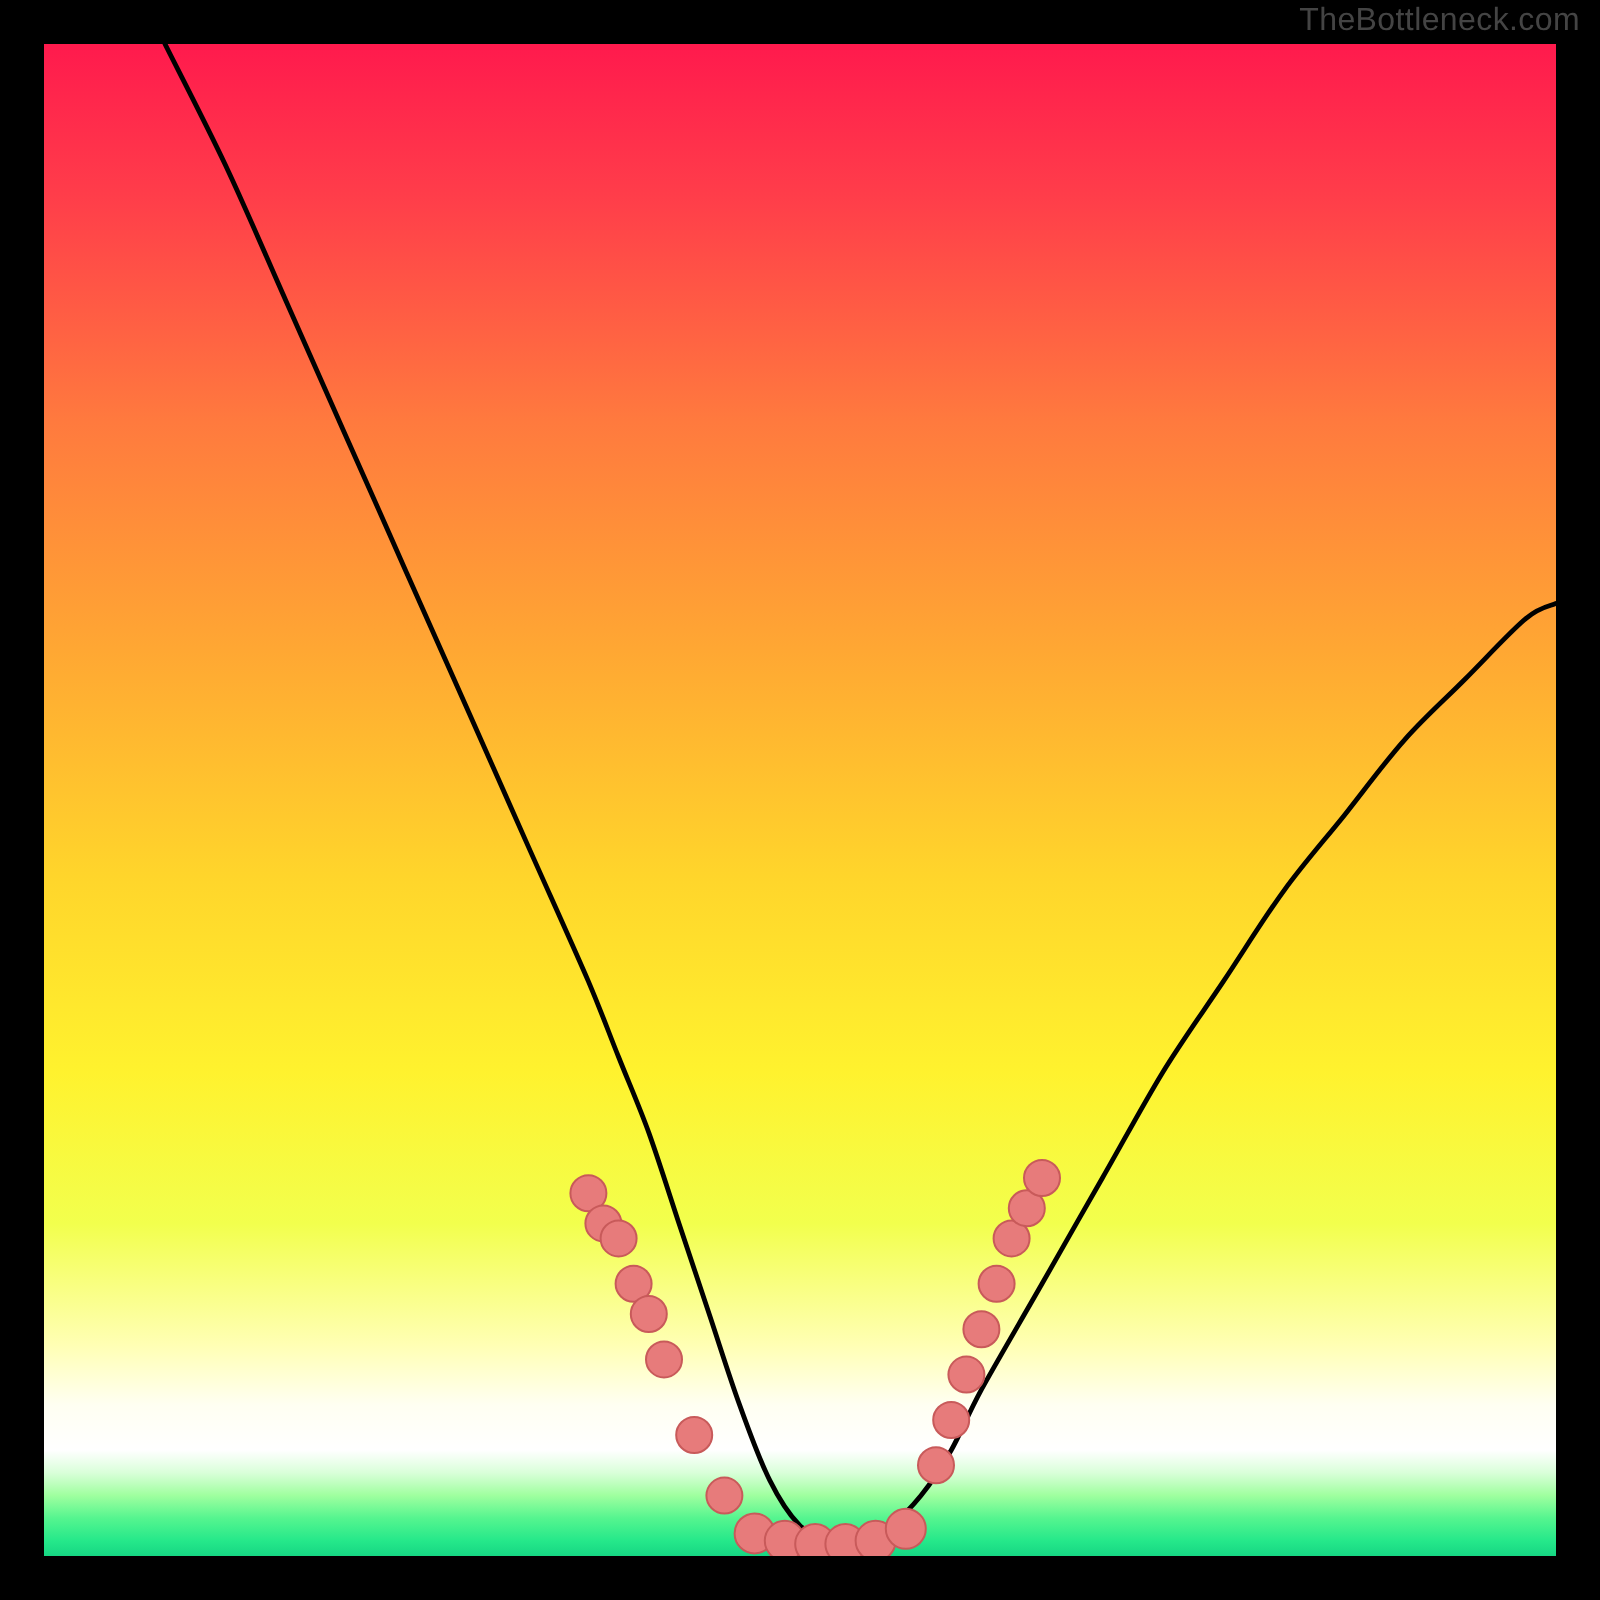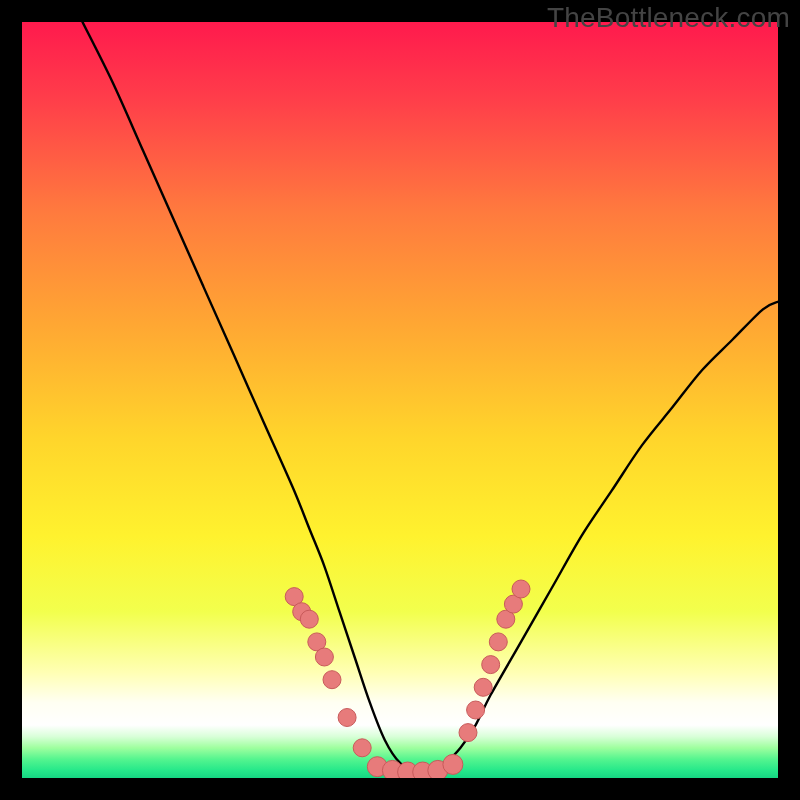--- a/index.html
+++ b/index.html
@@ -17,21 +17,21 @@
     top: 22px;
     width: 756px;
     height: 756px;
     box-sizing: border-box;
   }
   .watermark {
     position: absolute;
     top: 2px;
     right: 10px;
     color: #444;
-    font-size: 28px;
+    font-size: 16px;
     font-weight: 500;
     letter-spacing: 0.2px;
     z-index: 50;
     user-select: none;
   }
   svg {
     display: block;
   }
 </style>
 </head>

